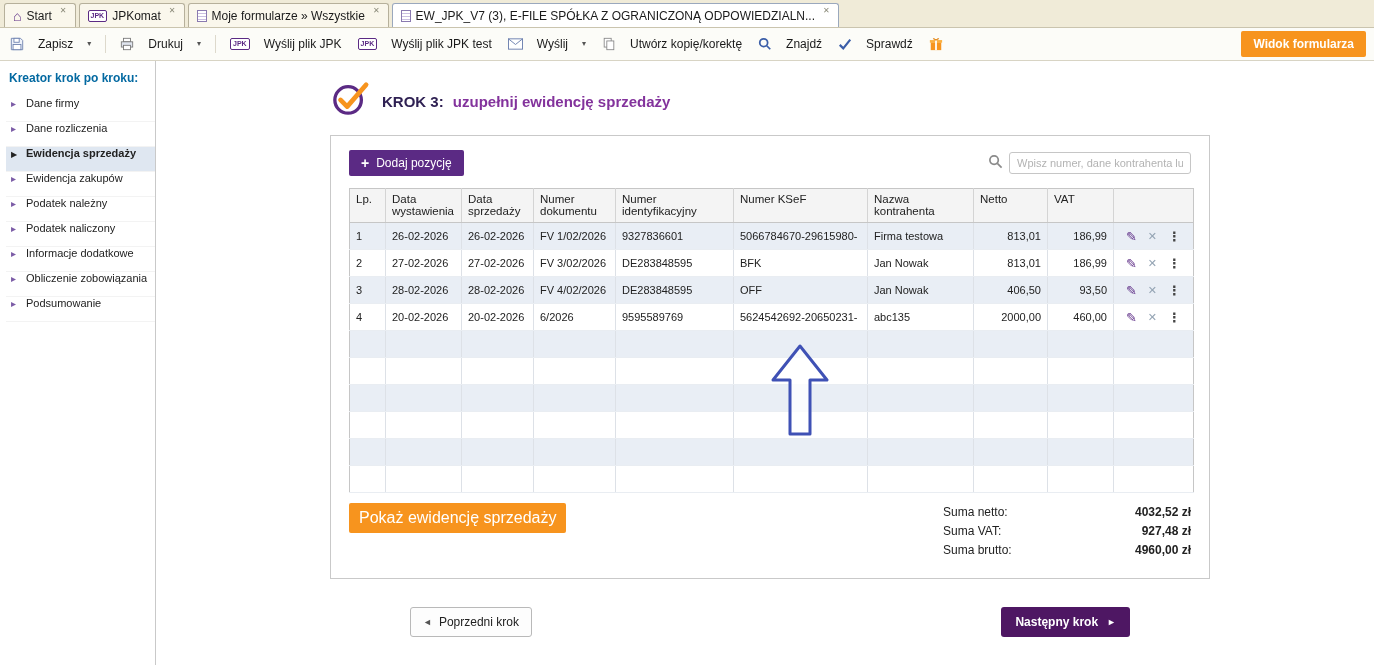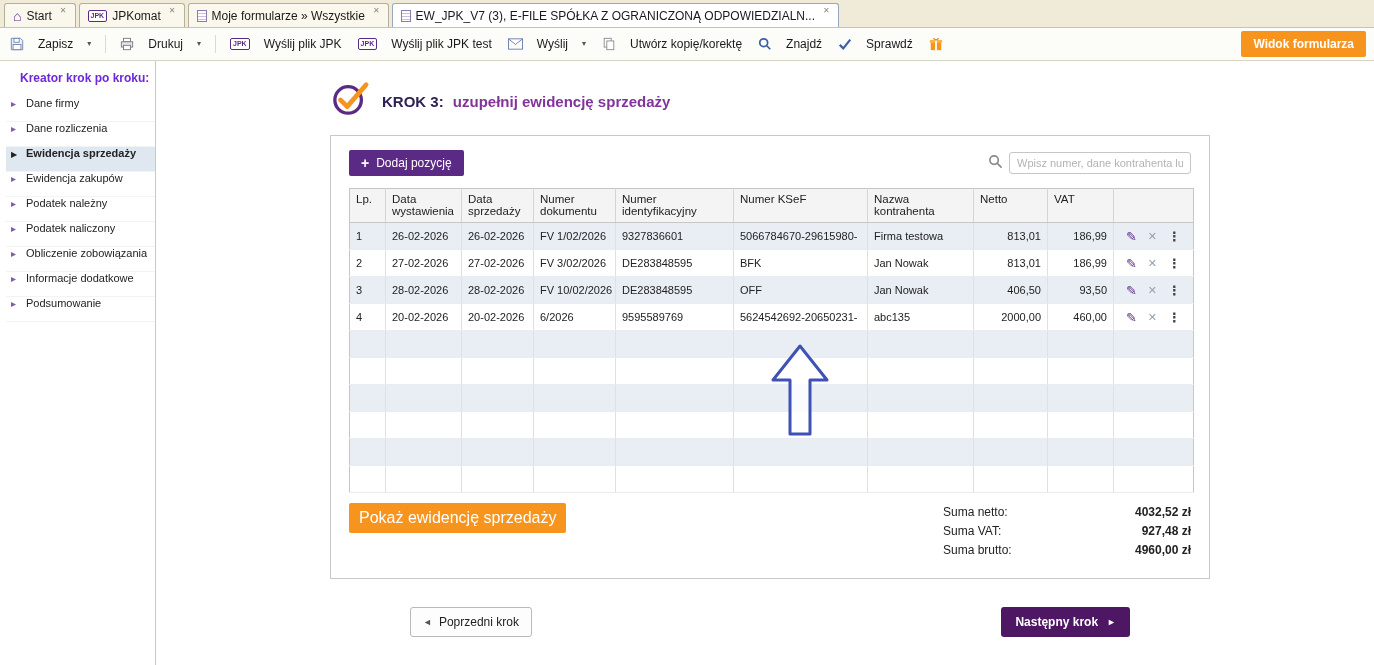--- a/index.html
+++ b/index.html
@@ -34,21 +34,21 @@
     display:flex;align-items:center;padding:0 8px;gap:12px;}
   .tbtn{display:inline-flex;align-items:center;gap:14px;font-size:12px;color:#1a1a1a;cursor:pointer;white-space:nowrap;background:none;border:none;padding:2px 2px;font-family:Liberation Sans, sans-serif;justify-content:space-between;}
   .caret{font-size:8px;color:#555;line-height:1;}
   .tsep{width:1px;height:18px;background:#ddd9cc;}
   .btn-formview{margin-left:auto;background:var(--accent-orange);color:#fff;font-weight:bold;
     font-size:12px;padding:6px 12px;border-radius:2px;border:none;cursor:pointer;font-family:inherit;}
   .ticon{display:inline-flex;align-items:center;}
   
   .content{display:flex;height:604px;}
   .sidebar{width:156px;border-right:1px solid #c9c9c9;padding:8px 0 0 6px;flex:none;}
-  .sidebar-title{font-size:12px;font-weight:bold;color:#6d28d9;margin:2px 0 12px 14px;}
+  .sidebar-title{font-size:12px;font-weight:bold;color:#0369a1;margin:2px 0 12px 3px;}
   .side-item{display:flex;gap:6px;font-size:11px;color:#222;height:25px;
     padding-left:5px;border-bottom:1px solid #f3f3f3;cursor:pointer;}
   .side-item.active{background:#dfe7f1;font-weight:bold;}
   .side-arrow{width:9px;display:inline-block;}
   .side-arrow::before{content:"▸";color:#7b5ca6;font-size:10px;}
   .side-item.active .side-arrow::before{content:"▶";color:#222;font-size:8px;}
   .main{flex:1;padding:20px 0 0 174px;position:relative;}
   
   .step-header{display:flex;align-items:center;gap:12px;margin-bottom:14px;}
   .step-title{font-size:15px;font-weight:bold;}
@@ -232,25 +232,25 @@
         <div class="side-item">
     <span class="side-arrow"></span>
     <span>Podatek należny</span>
   </div>
         <div class="side-item">
     <span class="side-arrow"></span>
     <span>Podatek naliczony</span>
   </div>
         <div class="side-item">
     <span class="side-arrow"></span>
+    <span>Informacje dodatkowe</span>
+  </div>
+        <div class="side-item">
+    <span class="side-arrow"></span>
     <span>Obliczenie zobowiązania</span>
-  </div>
-        <div class="side-item">
-    <span class="side-arrow"></span>
-    <span>Informacje dodatkowe</span>
   </div>
         <div class="side-item">
     <span class="side-arrow"></span>
     <span>Podsumowanie</span>
   </div>
       </div>
   </div>
 
   <div class="main">
     <div class="step-header">
@@ -349,21 +349,21 @@
         <span class="icon icon-edit">✎</span>
         <span class="icon icon-delete">✕</span>
         <span class="icon icon-more">⋮</span>
       </span>
     </td>
   </tr>
             <tr>
     <td>3</td>
     <td>28-02-2026</td>
     <td>28-02-2026</td>
-    <td>FV 10/02/2026</td>
+    <td>FV 4/02/2026</td>
     <td>DE283848595</td>
     <td>OFF</td>
     <td>Jan Nowak</td>
     <td class="num">406,50</td>
     <td class="num">93,50</td>
     <td class="actions-cell">
       <span class="row-actions">
         <span class="icon icon-edit">✎</span>
         <span class="icon icon-delete">✕</span>
         <span class="icon icon-more">⋮</span>

